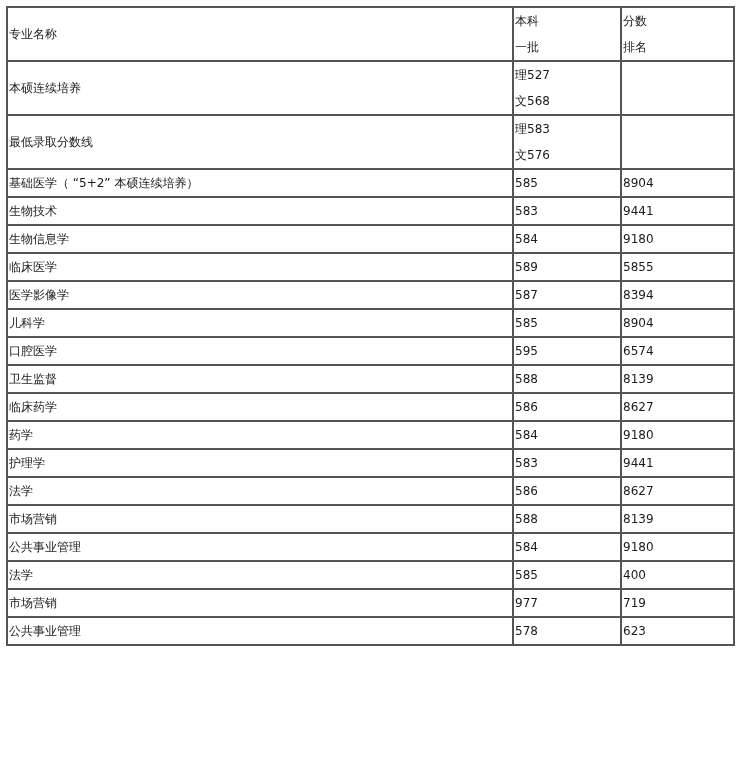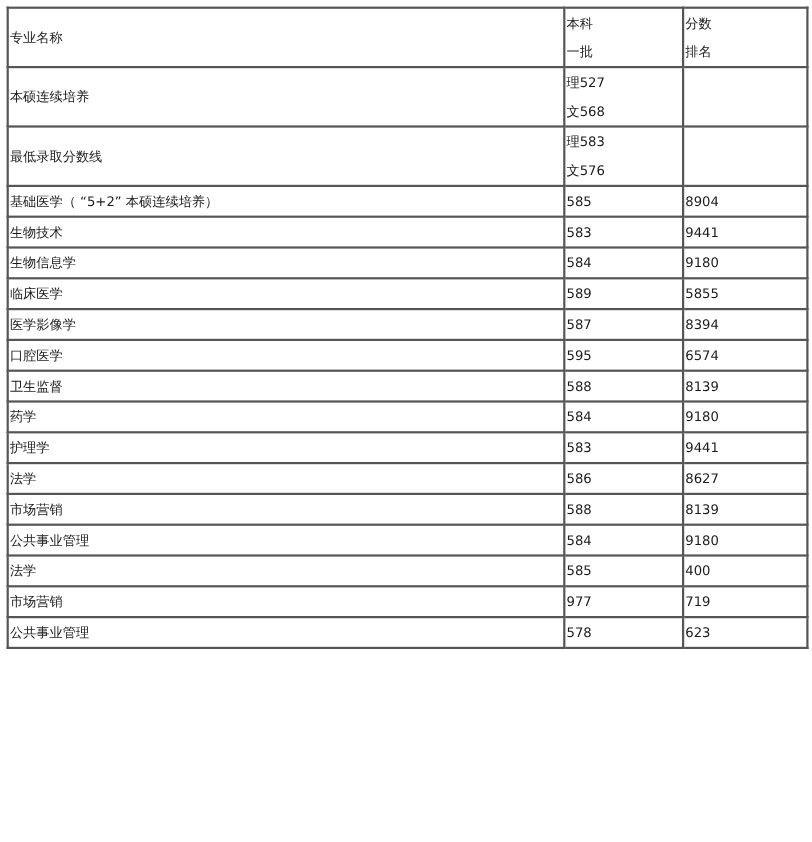--- a/index.html
+++ b/index.html
@@ -83,28 +83,38 @@
         <td>临床医学</td>
         <td>589</td>
         <td>5855</td>
       </tr>
       <tr>
         <td>医学影像学</td>
         <td>587</td>
         <td>8394</td>
       </tr>
       <tr>
+        <td>儿科学</td>
+        <td>585</td>
+        <td>8904</td>
+      </tr>
+      <tr>
         <td>口腔医学</td>
         <td>595</td>
         <td>6574</td>
       </tr>
       <tr>
         <td>卫生监督</td>
         <td>588</td>
         <td>8139</td>
+      </tr>
+      <tr>
+        <td>临床药学</td>
+        <td>586</td>
+        <td>8627</td>
       </tr>
       <tr>
         <td>药学</td>
         <td>584</td>
         <td>9180</td>
       </tr>
       <tr>
         <td>护理学</td>
         <td>583</td>
         <td>9441</td>

